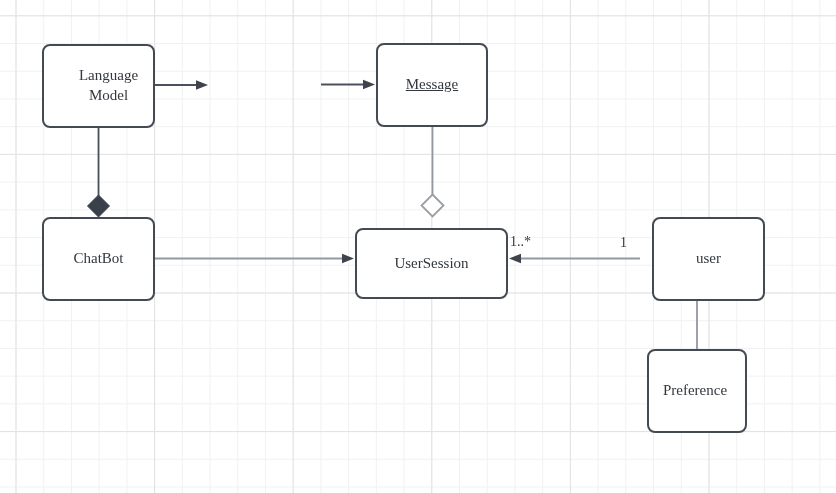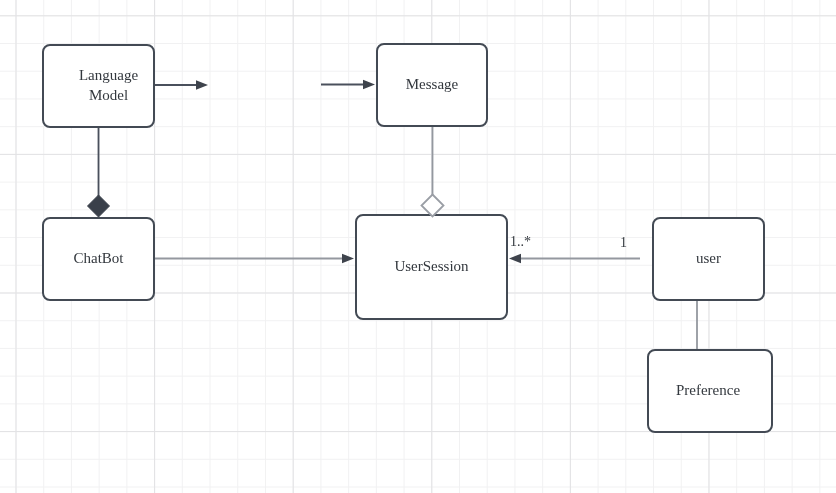--- a/index.html
+++ b/index.html
@@ -37,25 +37,25 @@
     align-items: center;
     justify-content: center;
     text-align: center;
     font-size: 15px;
     line-height: 1.32;
     color: #33383e;
     padding: 2px 12px;
   }
   .node-language-model { left: 42px;  top: 44px;  width: 113px; height: 84px; padding-left: 32px; }
   .node-response       { left: 209px; top: 43px;  width: 112px; height: 84px; }
-  .node-message        { left: 376px; top: 43px;  width: 112px; height: 84px; }
+  .node-message        { left: 376px; top: 43px;  width: 112px; height: 84px; text-decoration: underline; }
   .node-chatbot        { left: 42px;  top: 217px; width: 113px; height: 84px; justify-content: center; }
-  .node-user-session   { left: 355px; top: 214px; width: 153px; height: 106px; align-items: center; }
+  .node-user-session   { left: 355px; top: 228px; width: 153px; height: 71px; align-items: center; }
   .node-user           { left: 640px; top: 217px; width: 113px; height: 84px; margin-left: 12px; }
-  .node-preference     { left: 647px; top: 349px; width: 126px; height: 84px; padding-left: 8px; }
+  .node-preference     { left: 647px; top: 349px; width: 100px; height: 84px; padding-left: 8px; }
   .connector-layer {
     position: absolute;
     left: 0; top: 0;
     width: 836px;
     height: 493px;
     pointer-events: none;
   }
   .edge-label {
     position: absolute;
     font-size: 14px;

